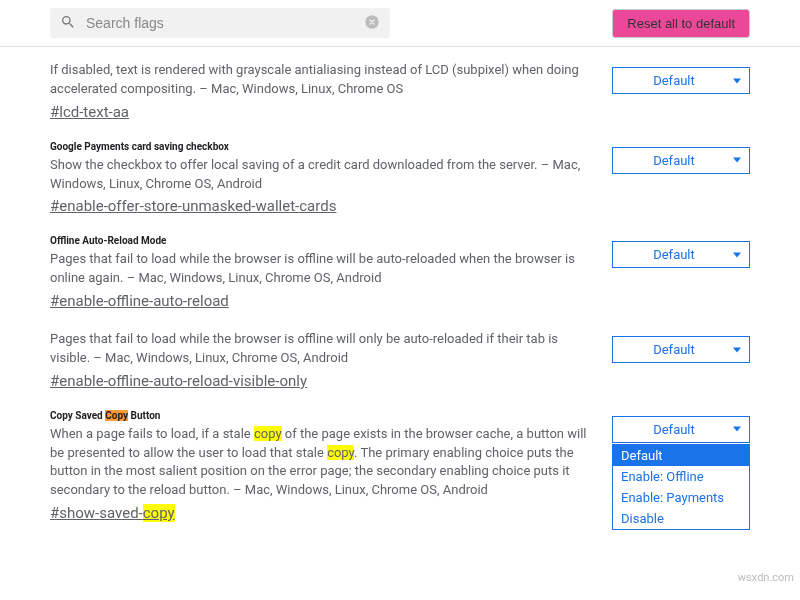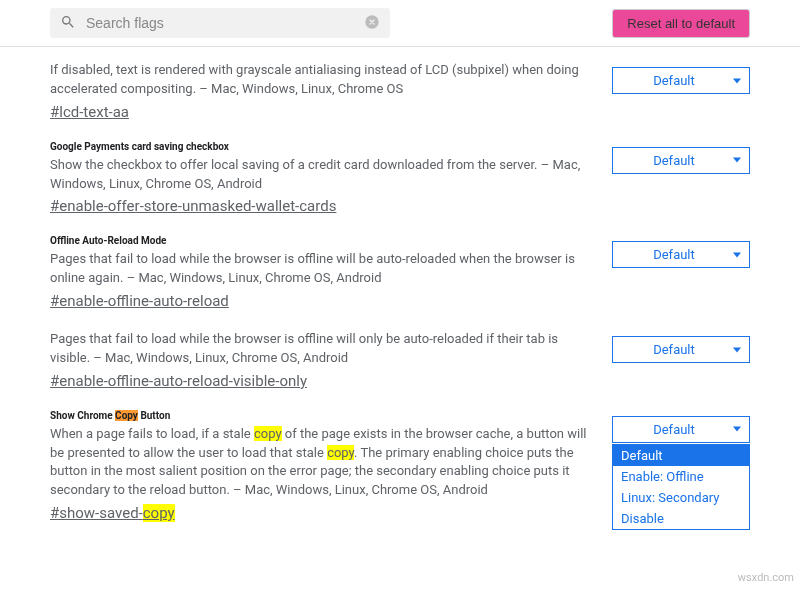--- a/index.html
+++ b/index.html
@@ -198,35 +198,35 @@
       <a class="flag-id">#enable-offline-auto-reload-visible-only</a>
     </div>
     <div class="flag-control">
       <div class="dropdown">Default</div>
     </div>
   </div>
 
   <div class="flag">
     <div class="flag-main">
       <div class="flag-title">
-        <span>Show Chrome </span><span class="hl-orange">Copy</span><span> Button</span>
+        <span>Copy Saved </span><span class="hl-orange">Copy</span><span> Button</span>
       </div>
       <div class="flag-desc">
         <span>When a page fails to load, if a stale </span><span class="hl-yellow">copy</span><span> of the page exists in the browser cache, a button will be presented to allow the user to load that stale </span><span class="hl-yellow">copy</span><span>. The primary enabling choice puts the button in the most salient position on the error page; the secondary enabling choice puts it secondary to the reload button.  – Mac, Windows, Linux, Chrome OS, Android</span>
       </div>
       <a class="flag-id">
         <span>#show-saved-</span><span class="hl-yellow">copy</span>
       </a>
     </div>
     <div class="flag-control">
       <div class="dropdown">Default</div>
       <div class="dropdown-open">
         <div class="opt selected">Default</div>
         <div class="opt">Enable: Offline</div>
-        <div class="opt">Linux: Secondary</div>
+        <div class="opt">Enable: Payments</div>
         <div class="opt">Disable</div>
       </div>
     </div>
   </div>
 
   <div class="flag" style="margin-top:46px;">
     
     
   </div>
 

